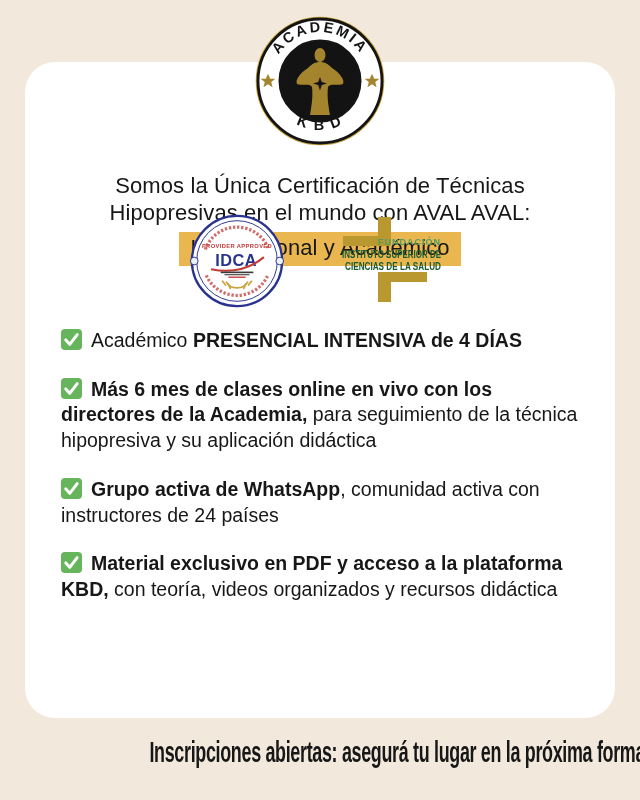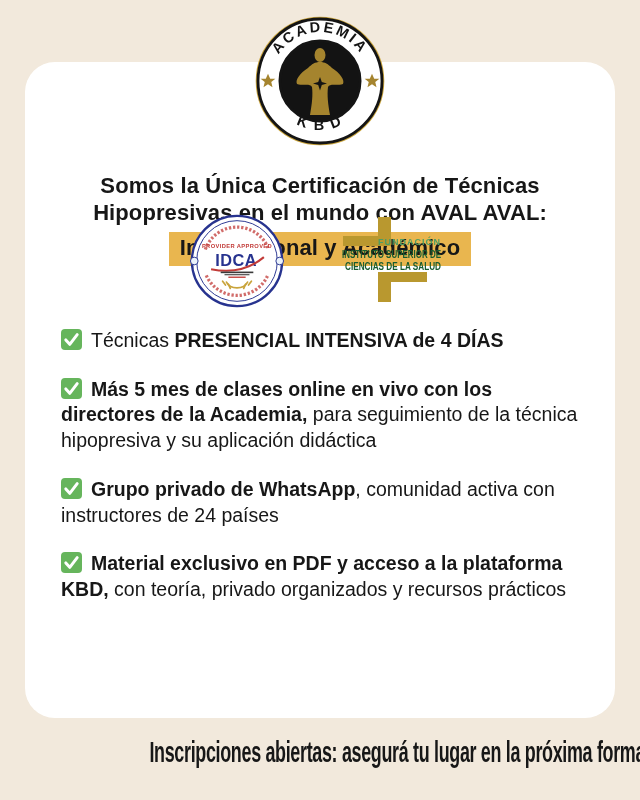--- a/index.html
+++ b/index.html
@@ -7,21 +7,21 @@
     --check-green:#66B55C; --logo-gold:#A5842E; --ring-gold:#C9A43C;
     --idca-blue:#27338F; --idca-red:#C23B38; --fund-gold:#B9982F;
     --fund-green:#4E9D63; --fund-dark-green:#185C30;
   }
   *{margin:0;padding:0;box-sizing:border-box;}
   html,body{width:640px;height:800px;}
   body{background:var(--bg);font-family:"Liberation Sans","DejaVu Sans",sans-serif;color:var(--ink);overflow:hidden;}
   .stage{position:relative;width:640px;height:800px;}
   .card{position:absolute;left:25px;top:62px;width:590px;height:656px;background:var(--card);border-radius:30px;}
   .kbd-logo{position:absolute;left:50%;top:15px;transform:translateX(-50%);width:132px;height:132px;}
-  .headline{position:absolute;top:173px;left:0;width:640px;text-align:center;font-weight:bold;font-size:22px;line-height:1.22;letter-spacing:.1px;}
+  .headline{position:absolute;top:173px;left:0;width:640px;text-align:center;font-weight:normal;font-size:22px;line-height:1.22;letter-spacing:.1px;}
   .hl-badge{display:inline-block;margin-top:5px;padding:3px 11px 5px;background:var(--highlight);}
   .badges{position:absolute;top:213px;left:0;width:640px;display:flex;justify-content:center;align-items:center;gap:44px;}
   .checklist{position:absolute;top:328px;left:61px;width:524px;font-size:19.5px;line-height:1.32;}
   .checklist p{margin:0 0 23px 0;}
   .check{display:inline-block;width:21px;height:21px;background:var(--check-green);border-radius:4px;vertical-align:-3px;margin-right:9px;}
   .check svg{display:block;width:21px;height:21px;}
   .footer{position:absolute;top:737px;left:0;width:640px;text-align:center;}
   .footer .condensed{display:inline-block;white-space:nowrap;font-weight:bold;font-size:28px;letter-spacing:-.5px;transform:scale(.64,1.04);transform-origin:center;}
   svg text{font-family:"Liberation Sans","DejaVu Sans",sans-serif;}
 </style>
@@ -91,35 +91,35 @@
       <text x="112" y="30" text-anchor="end" style="font-size:9px;font-weight:bold;fill:var(--fund-green);letter-spacing:1px">FUNDACIÓN</text>
       <text x="112" y="43" text-anchor="end" textLength="99" lengthAdjust="spacingAndGlyphs" style="font-size:11px;font-weight:bold;fill:var(--fund-dark-green)">INSTITUTO SUPERIOR DE</text>
       <text x="112" y="55" text-anchor="end" textLength="96" lengthAdjust="spacingAndGlyphs" style="font-size:11px;font-weight:bold;fill:var(--fund-dark-green)">CIENCIAS DE LA SALUD</text>
     </svg>
   </div>
 
   <div class="checklist">
     <p>
       <span class="check"><svg viewBox="0 0 24 24">
             <polyline points="5.5,12.5 10,17.5 18.5,6.5" style="fill:none;stroke:#fff;stroke-width:3.4;stroke-linecap:round;stroke-linejoin:round"></polyline>
-          </svg></span><span>Técnicas </span><b>PRESENCIAL INTENSIVA de 4 DÍAS</b><span></span>
+          </svg></span><span>Académico </span><b>PRESENCIAL INTENSIVA de 4 DÍAS</b><span></span>
     </p>
     <p>
       <span class="check"><svg viewBox="0 0 24 24">
             <polyline points="5.5,12.5 10,17.5 18.5,6.5" style="fill:none;stroke:#fff;stroke-width:3.4;stroke-linecap:round;stroke-linejoin:round"></polyline>
-          </svg></span><span></span><b>Más 5 mes de clases online en vivo con los directores de la Academia,</b><span> para seguimiento de la técnica hipopresiva y su aplicación didáctica</span>
+          </svg></span><span></span><b>Más 6 mes de clases online en vivo con los directores de la Academia,</b><span> para seguimiento de la técnica hipopresiva y su aplicación didáctica</span>
     </p>
     <p>
       <span class="check"><svg viewBox="0 0 24 24">
             <polyline points="5.5,12.5 10,17.5 18.5,6.5" style="fill:none;stroke:#fff;stroke-width:3.4;stroke-linecap:round;stroke-linejoin:round"></polyline>
-          </svg></span><span></span><b>Grupo privado de WhatsApp</b><span>, comunidad activa con instructores de 24 países</span>
+          </svg></span><span></span><b>Grupo activa de WhatsApp</b><span>, comunidad activa con instructores de 24 países</span>
     </p>
     <p>
       <span class="check"><svg viewBox="0 0 24 24">
             <polyline points="5.5,12.5 10,17.5 18.5,6.5" style="fill:none;stroke:#fff;stroke-width:3.4;stroke-linecap:round;stroke-linejoin:round"></polyline>
-          </svg></span><span></span><b>Material exclusivo en PDF y acceso a la plataforma KBD,</b><span> con teoría, privado organizados y recursos prácticos</span>
+          </svg></span><span></span><b>Material exclusivo en PDF y acceso a la plataforma KBD,</b><span> con teoría, videos organizados y recursos didáctica</span>
     </p>
   </div>
 
   <div class="footer">
     <span class="condensed">Inscripciones abiertas: asegurá tu lugar en la próxima formación</span>
   </div>
 </div>
 
 </body></html>

